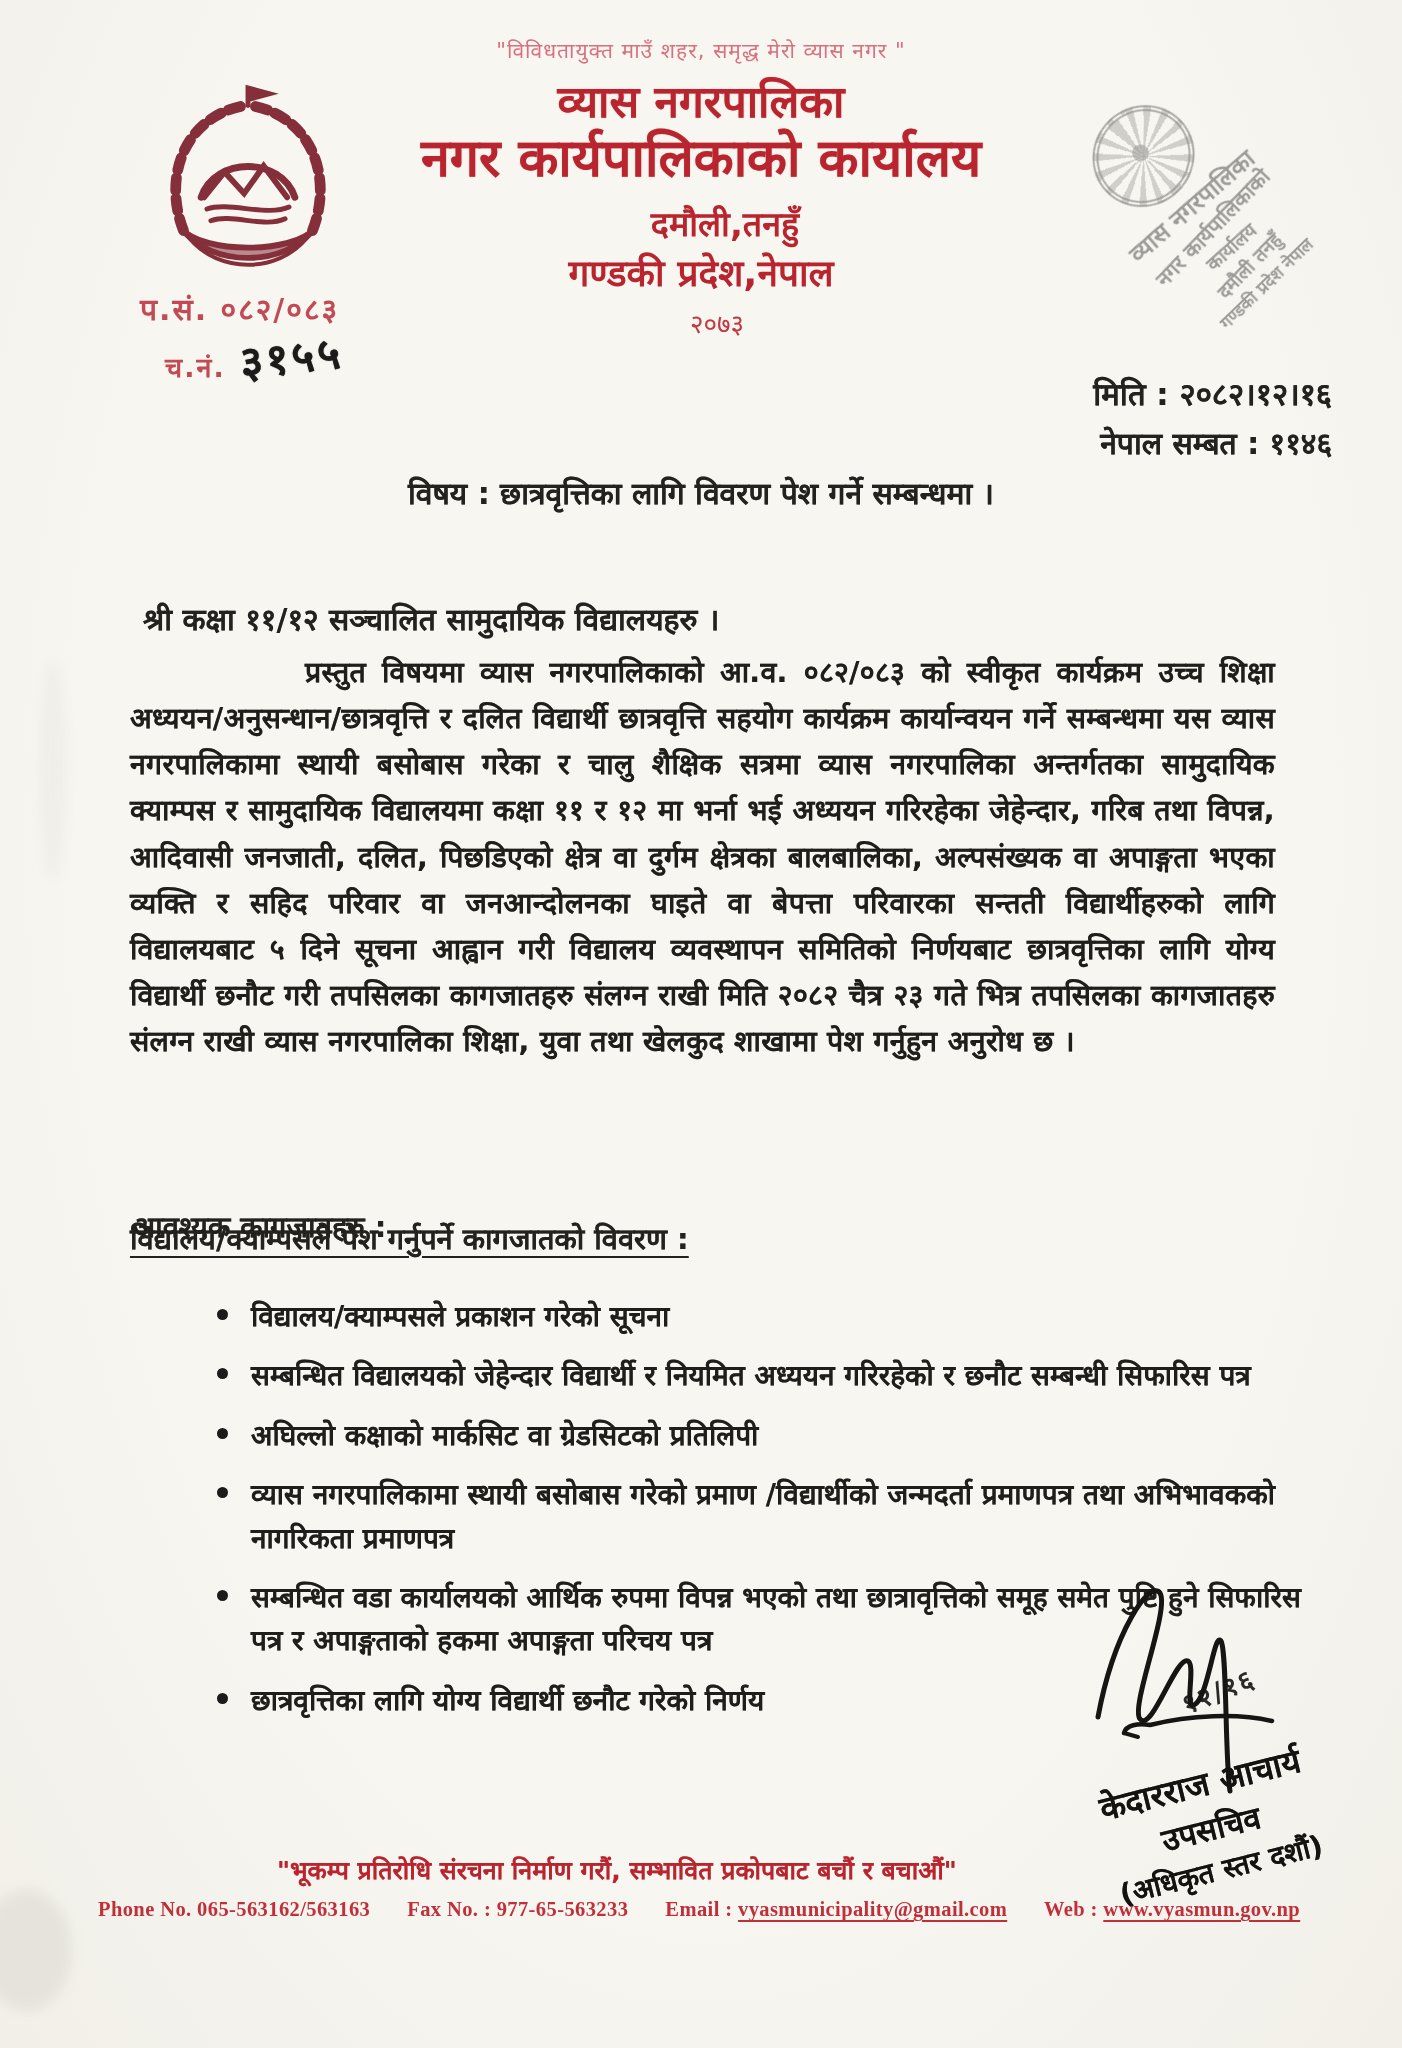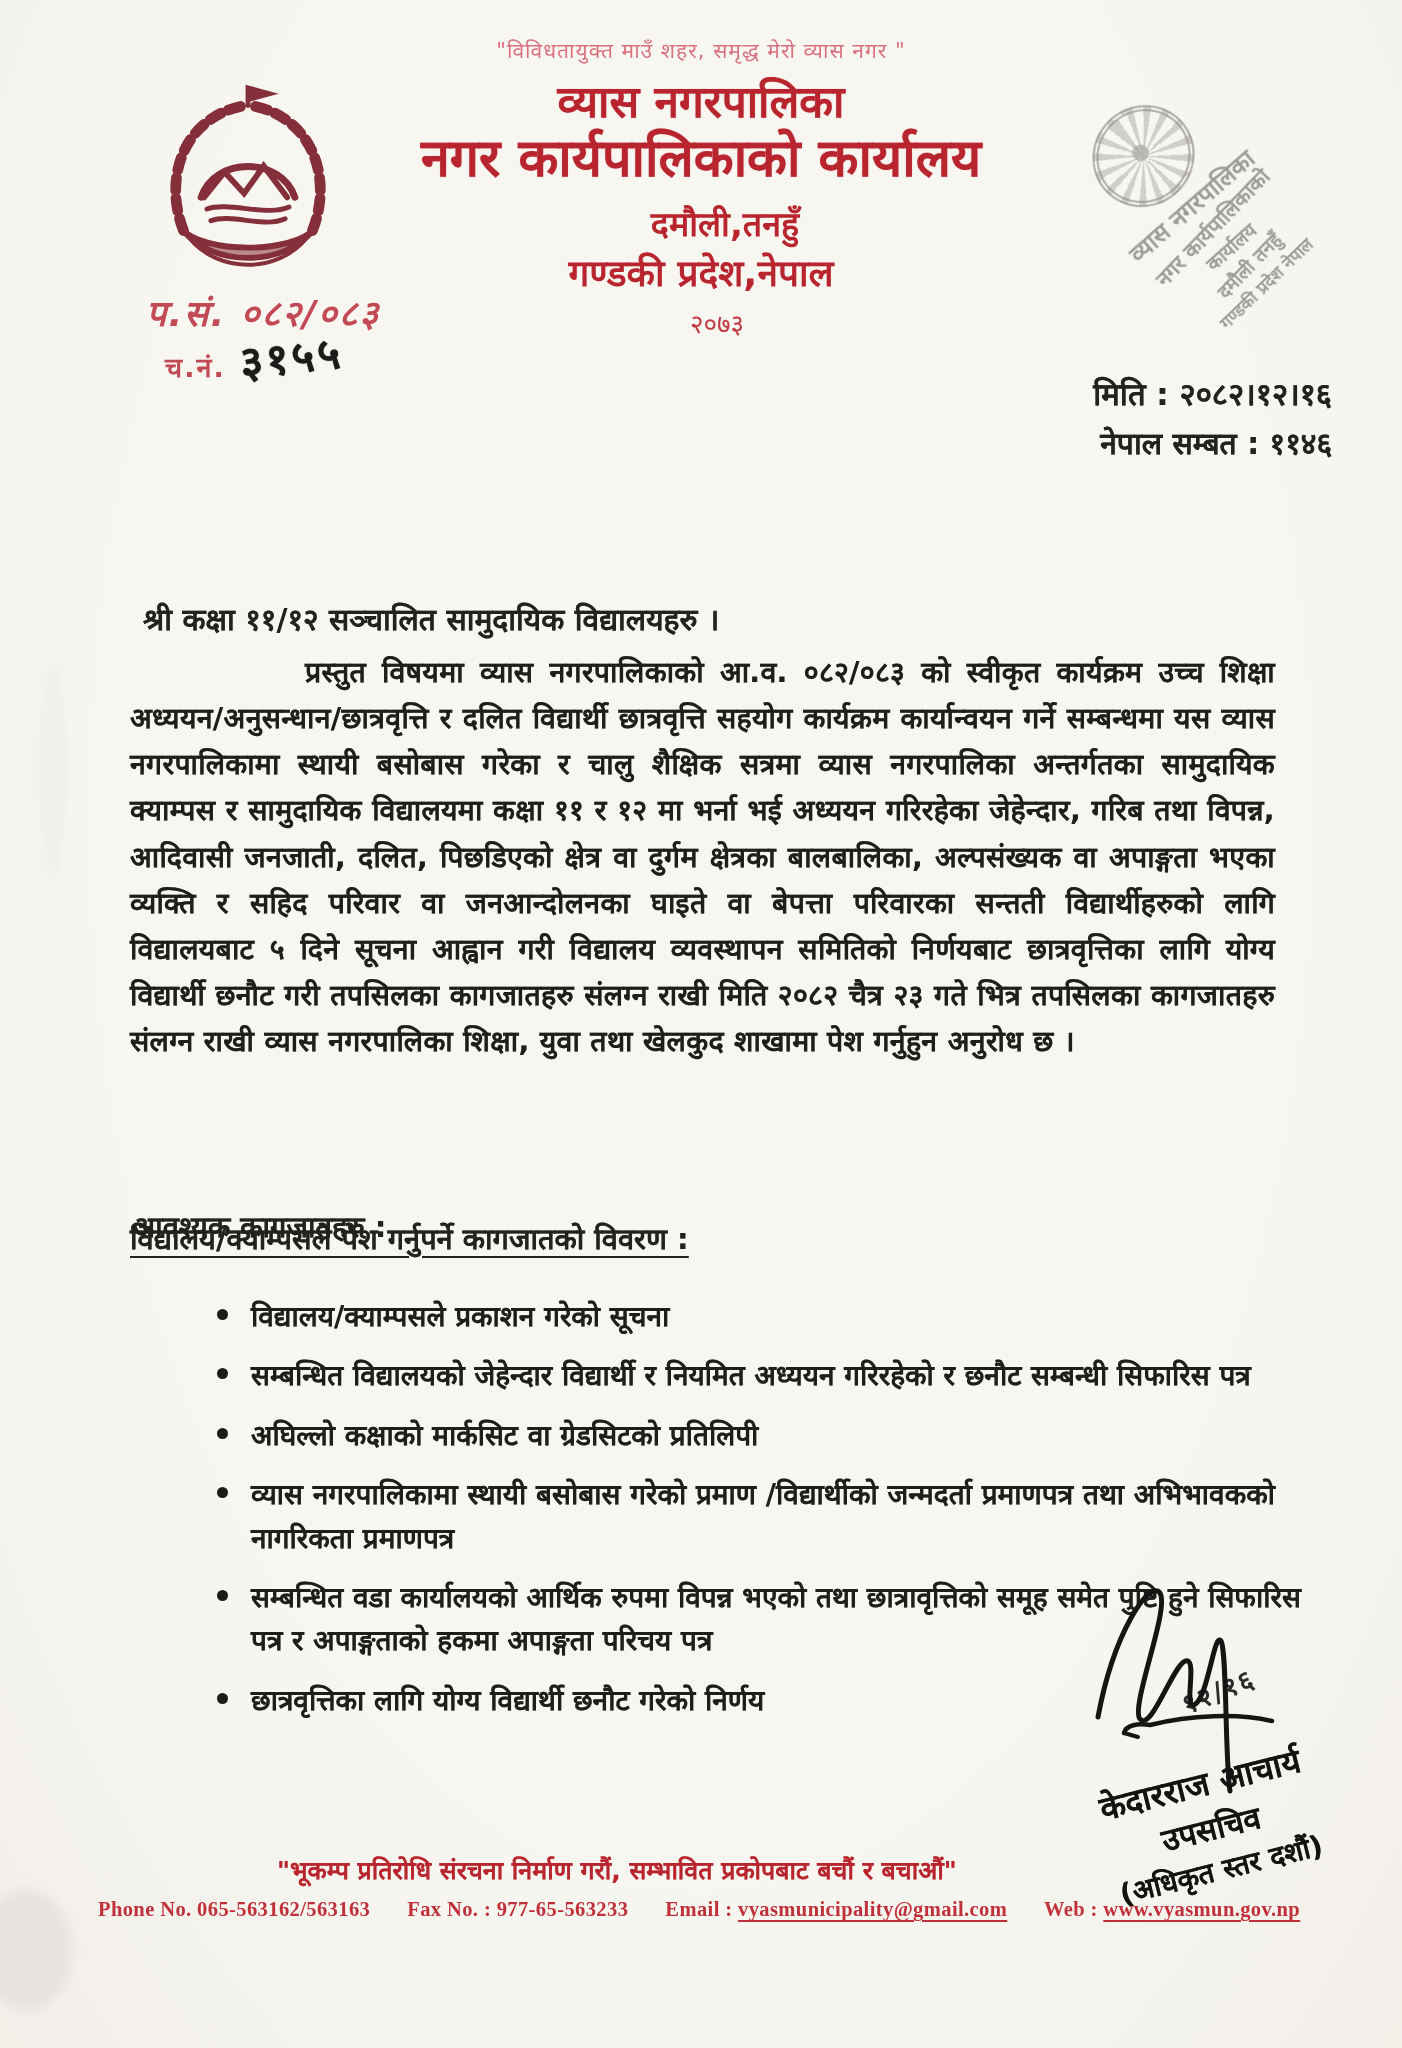--- a/index.html
+++ b/index.html
@@ -61,22 +61,22 @@
       radial-gradient(circle at 50% 45%, rgba(60,58,55,.55) 12%, transparent 13%),
       repeating-conic-gradient(rgba(60,58,55,.4) 0 9deg, transparent 9deg 22deg);
   }
   .stamp-tr .l1{font-size:24px;transform:rotate(3deg);}
   .stamp-tr .l2{font-size:21px;transform:rotate(-2deg);}
   .stamp-tr .l3{font-size:19px;transform:rotate(2deg);}
   .stamp-tr .l4{font-size:19px;transform:rotate(-2deg);}
   .stamp-tr .l5{font-size:17px;}
 
   
-  .ref-ps{position:absolute;left:146px;top:288px;font-size:36px;
-          color:#c24a55;font-weight:bold;letter-spacing:2px;filter:blur(.2px);font-style:italic;}
+  .ref-ps{position:absolute;left:140px;top:288px;font-size:30px;
+          color:#c24a55;font-weight:bold;letter-spacing:2px;filter:blur(.2px);}
   .ref-ch{position:absolute;left:165px;top:330px;font-size:27px;
           color:#c24a55;font-weight:bold;letter-spacing:2px;filter:blur(.2px);}
   .ref-ch-num{
     display:inline-block;margin-left:14px;
     font-size:44px;font-weight:bold;color:#1c1b19;
     transform:rotate(-6deg) translateY(-4px);
     letter-spacing:3px;text-shadow:0 0 1px rgba(0,0,0,.7);
   }
 
   
@@ -187,20 +187,21 @@
   <div class="hdr-place">दमौली,तनहुँ</div>
   <div class="hdr-prov">गण्डकी प्रदेश,नेपाल</div>
   <div class="hdr-year">२०७३</div>
 
   <div class="ref-ps">प.सं. ०८२/०८३</div>
   <div class="ref-ch"><span>च.नं.</span><span class="ref-ch-num">३१५५</span></div>
 
   <div class="date-miti">मिति : २०८२।१२।१६</div>
   <div class="date-ns">नेपाल सम्बत : ११४६</div>
 
+  <div class="subject">विषय : छात्रवृत्तिका लागि विवरण पेश गर्ने सम्बन्धमा ।</div>
 
   <div class="addr2">श्री कक्षा ११/१२ सञ्चालित सामुदायिक विद्यालयहरु ।</div>
 
   <div class="body-par">प्रस्तुत विषयमा व्यास नगरपालिकाको आ.व. ०८२/०८३ को स्वीकृत कार्यक्रम उच्च शिक्षा अध्ययन/अनुसन्धान/छात्रवृत्ति र दलित विद्यार्थी छात्रवृत्ति सहयोग कार्यक्रम कार्यान्वयन गर्ने सम्बन्धमा यस व्यास नगरपालिकामा स्थायी बसोबास गरेका र चालु शैक्षिक सत्रमा व्यास नगरपालिका अन्तर्गतका सामुदायिक क्याम्पस र सामुदायिक विद्यालयमा कक्षा ११ र १२ मा भर्ना भई अध्ययन गरिरहेका जेहेन्दार, गरिब तथा विपन्न, आदिवासी जनजाती, दलित, पिछडिएको क्षेत्र वा दुर्गम क्षेत्रका बालबालिका, अल्पसंख्यक वा अपाङ्गता भएका व्यक्ति र सहिद परिवार वा जनआन्दोलनका घाइते वा बेपत्ता परिवारका सन्तती विद्यार्थीहरुको लागि विद्यालयबाट ५ दिने सूचना आह्वान गरी विद्यालय व्यवस्थापन समितिको निर्णयबाट छात्रवृत्तिका लागि योग्य विद्यार्थी छनौट गरी तपसिलका कागजातहरु संलग्न राखी मिति २०८२ चैत्र २३ गते भित्र तपसिलका कागजातहरु संलग्न राखी व्यास नगरपालिका शिक्षा, युवा तथा खेलकुद शाखामा पेश गर्नुहुन अनुरोध छ ।</div>
 
   <div class="docs-head">आवश्यक कागजातहरु :</div>
   <div class="docs-subhead">विद्यालय/क्याम्पसले पेश गर्नुपर्ने कागजातको विवरण :</div>
 
   <ul class="docs-list">
     <li><span class="blt"></span><span>विद्यालय/क्याम्पसले प्रकाशन गरेको सूचना</span></li>

